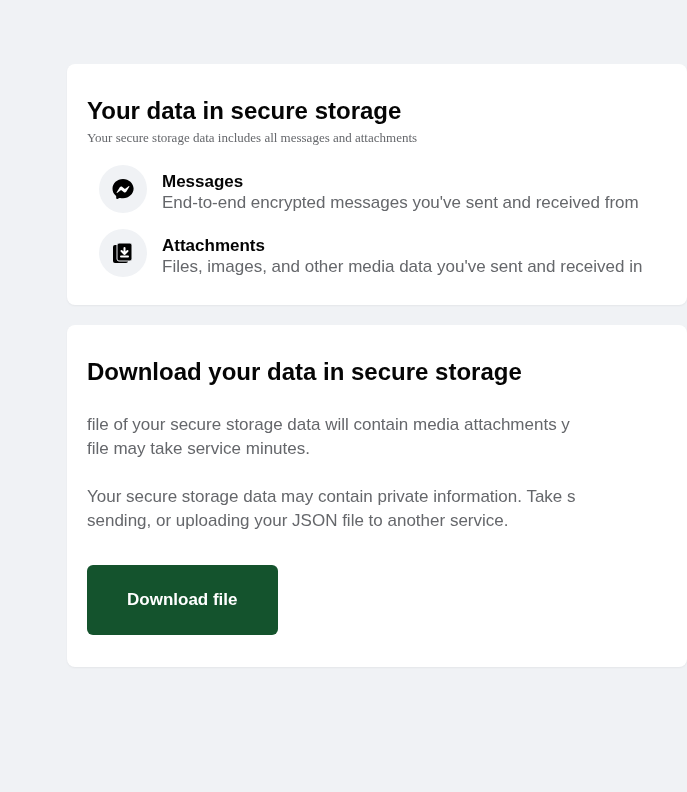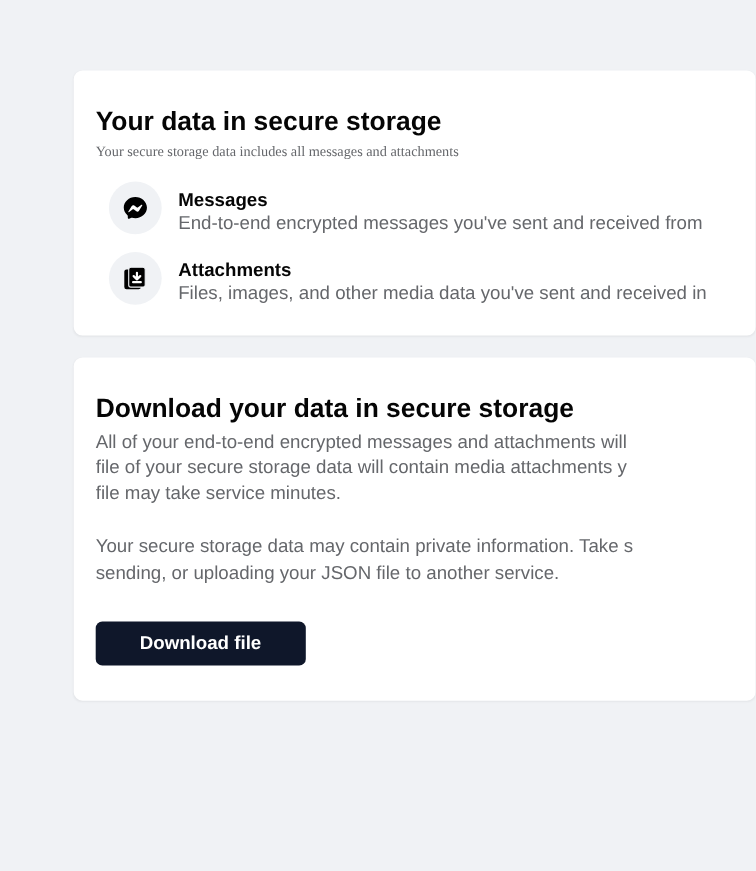--- a/index.html
+++ b/index.html
@@ -89,25 +89,25 @@
       white-space: nowrap;
       margin-top: 4px;
     }
     .download-desc p {
       margin-bottom: 24px;
     }
     .download-desc p:last-of-type {
       margin-bottom: 0;
     }
     .download-btn {
-      background-color: #0f172a;
+      background-color: #14532d;
       color: #ffffff;
       border: none;
       border-radius: 6px;
-      padding: 10px 40px;
+      padding: 25px 40px;
       font-size: 17px;
       font-weight: 600;
       cursor: pointer;
       margin-top: 32px;
       font-family: inherit;
     }
   </style>
 </head>
 <body>
 
@@ -141,21 +141,21 @@
         <div class="data-item-desc">Files, images, and other media data you've sent and received in</div>
       </div>
     </div>
   </div>
 </div>
 
 <div class="card card-2">
   <h2 class="section-title">Download your data in secure storage</h2>
   <div class="download-desc">
     <p>
-      <span>All of your end-to-end encrypted messages and attachments will</span><br>
+      <br>
       <span>file of your secure storage data will contain media attachments y</span><br>
       <span>file may take service minutes.</span>
     </p>
     <p>
       <span>Your secure storage data may contain private information. Take s</span><br>
       <span>sending, or uploading your JSON file to another service.</span>
     </p>
   </div>
   <button class="download-btn">Download file</button>
 </div>

